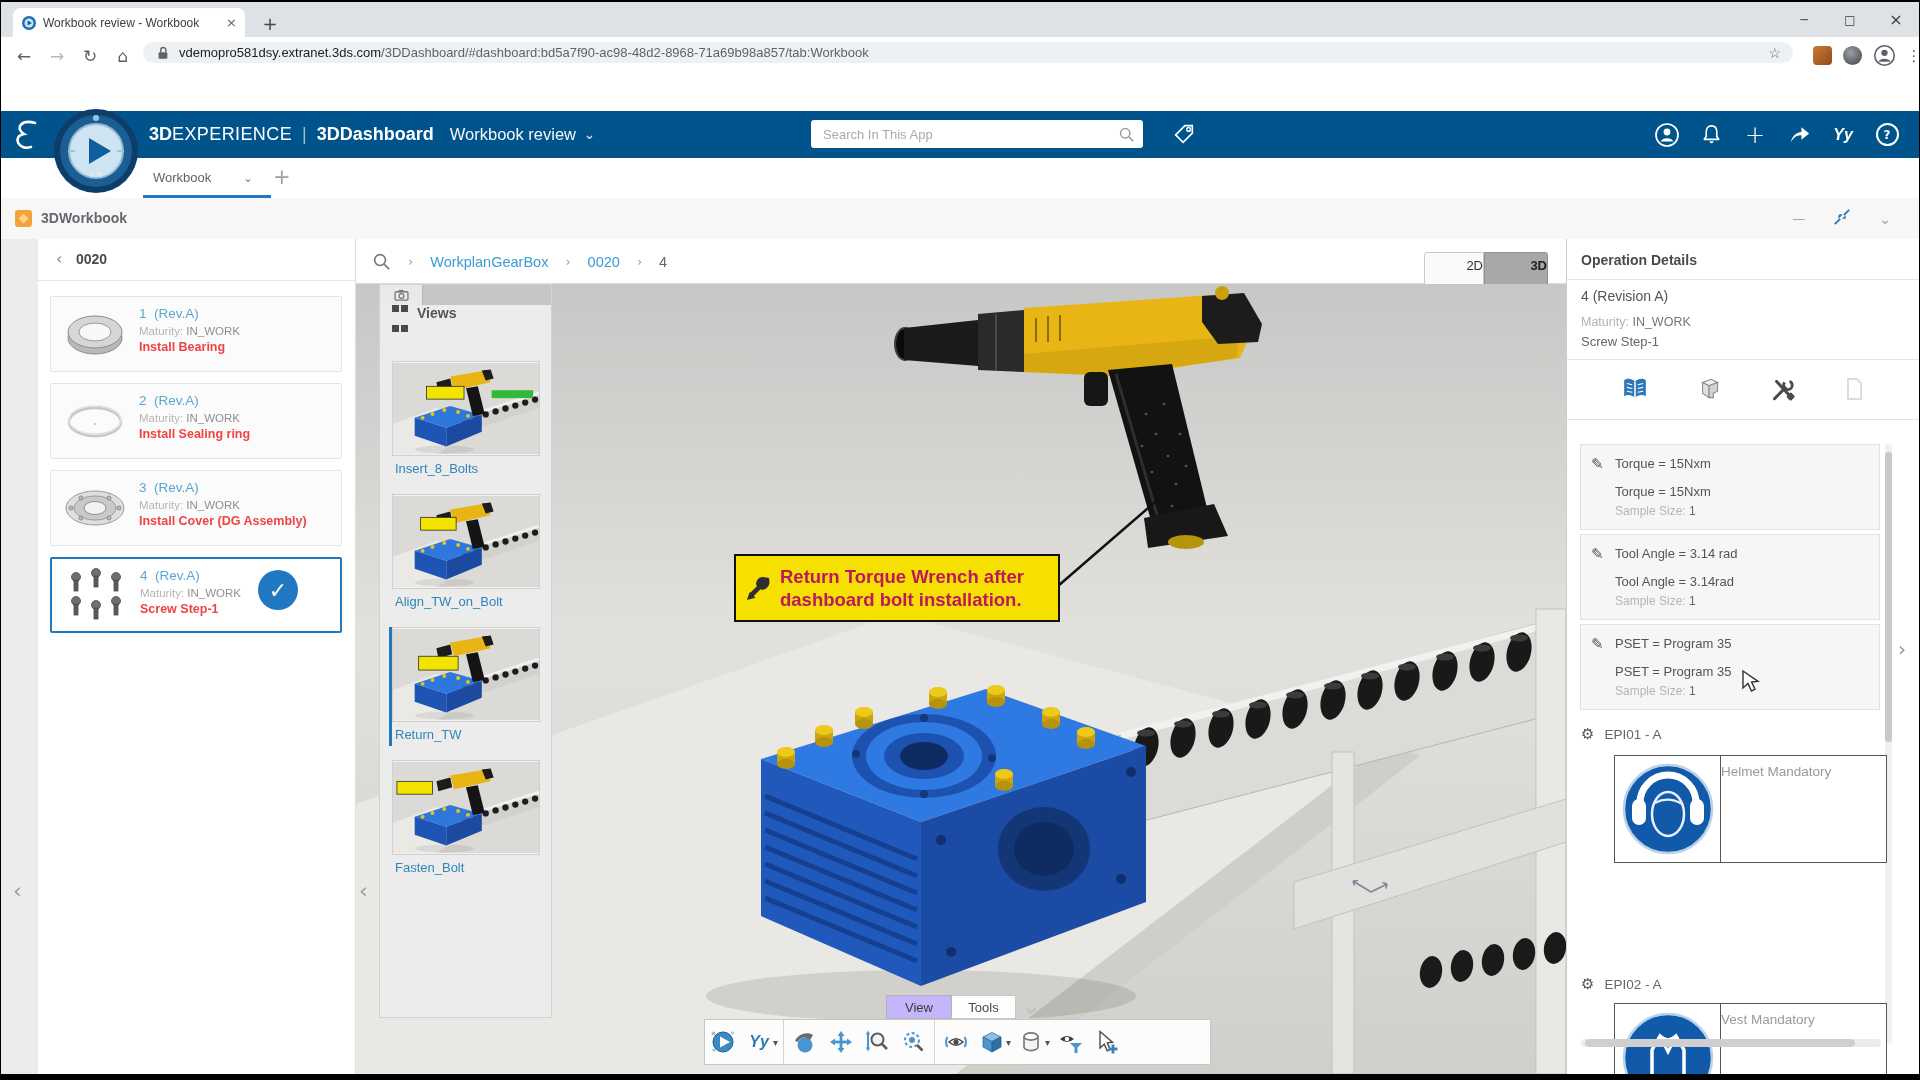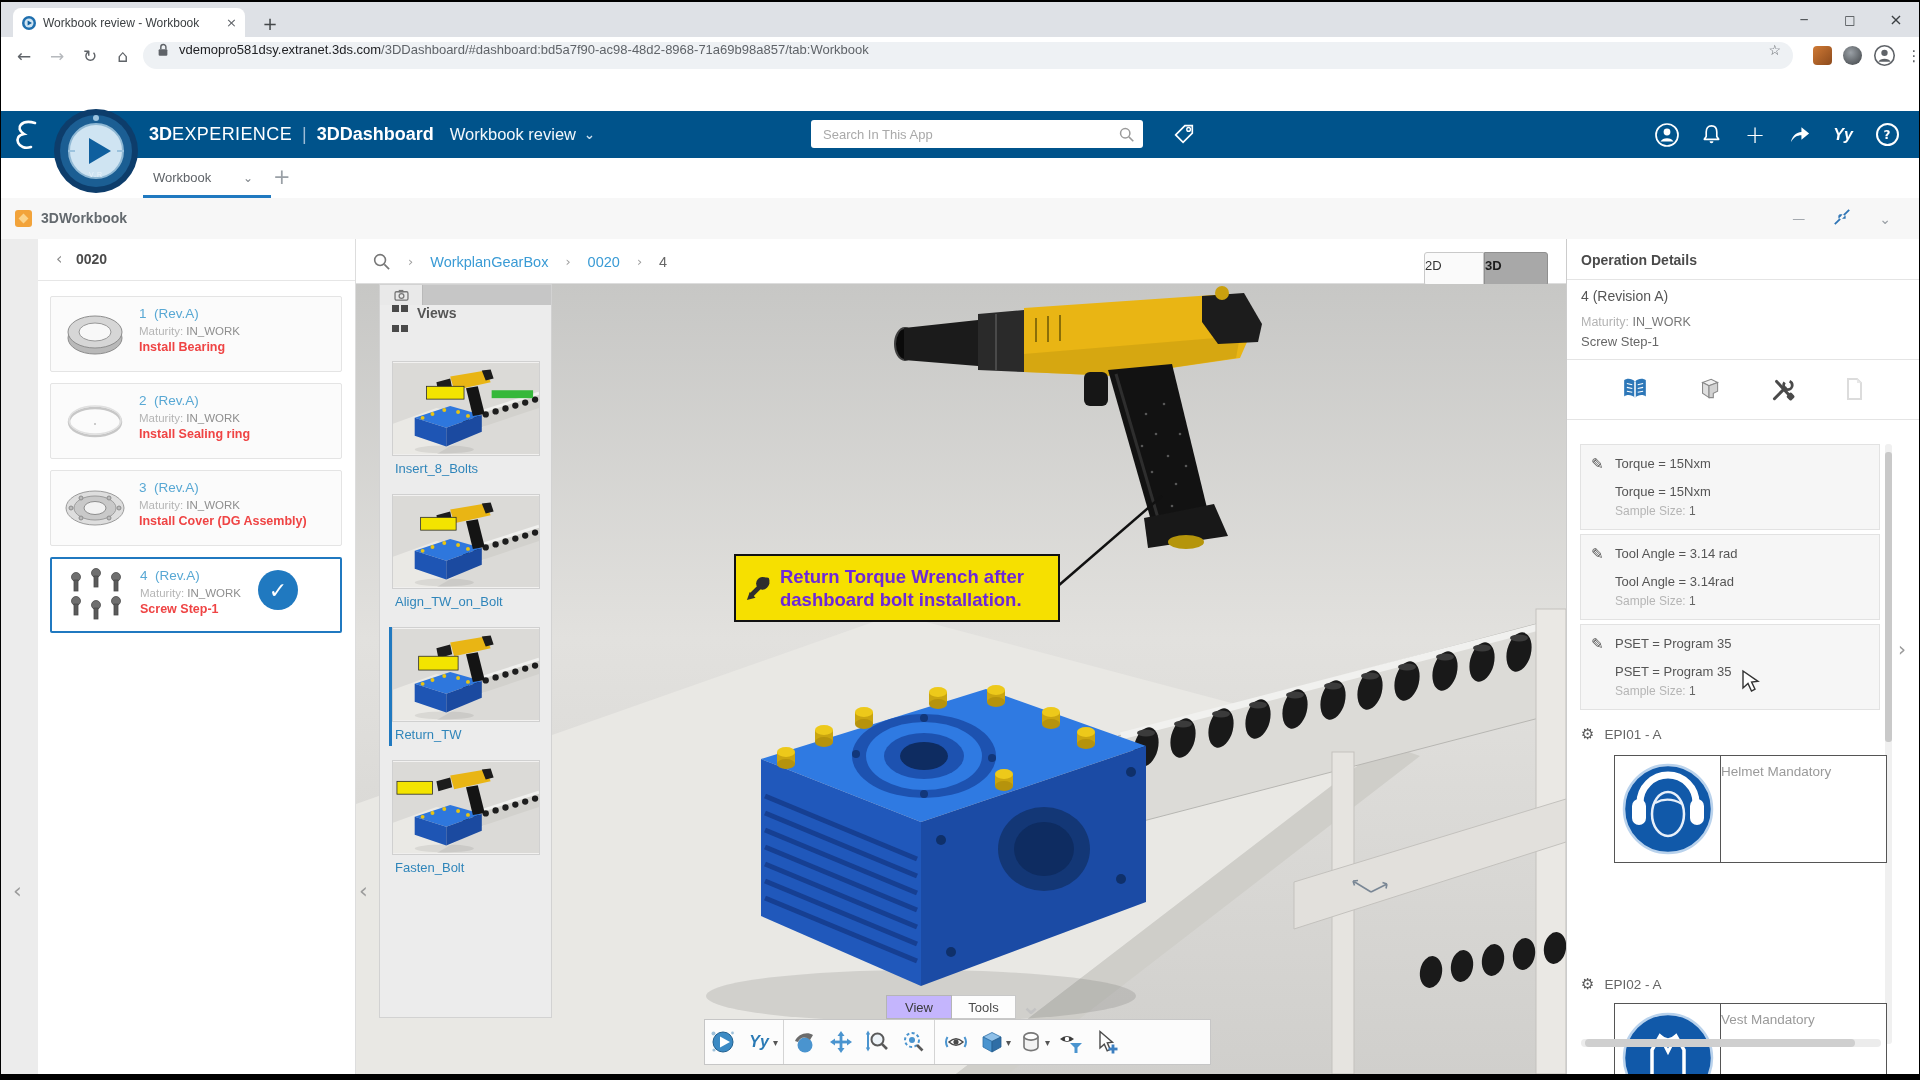--- a/index.html
+++ b/index.html
@@ -12,21 +12,21 @@
   
   .tabstrip{position:absolute;top:0;left:0;width:100%;height:35px;background:#dee1e6}
   .tab{position:absolute;top:6px;left:12px;width:232px;height:29px;background:#fff;border-radius:8px 8px 0 0;display:flex;align-items:center;padding:0 8px;box-sizing:border-box}
   .tab .t{font-size:12px;color:#3c4043;white-space:nowrap;overflow:hidden;text-overflow:ellipsis;flex:1;margin:0 6px}
   .tabx{color:#5f6368;font-size:13px;cursor:pointer}
   .newtab{position:absolute;top:8px;left:256px;width:26px;height:26px;color:#44474a;font-size:18px;border-radius:50%}
   .winctl{position:absolute;top:0;right:0;height:35px;display:flex}
   .winctl span{width:46px;height:35px;display:flex;align-items:center;justify-content:center;color:#3c4043;font-size:12px}
   .urlrow{position:absolute;top:35px;left:0;width:100%;height:37px;background:#fff;border-bottom:1px solid #dadce0}
   .navg{position:absolute;top:0;height:37px;width:30px;display:flex;align-items:center;justify-content:center;color:#5f6368;font-size:17px}
-  .pill{position:absolute;top:5px;left:142px;width:1650px;height:27px;background:#eef1f4;border-radius:14px;display:flex;padding:0 12px;box-sizing:border-box}
+  .pill{position:absolute;top:5px;left:142px;width:1650px;height:21px;background:#eef1f4;border-radius:14px;display:flex;align-items:center;padding:0 12px;box-sizing:border-box}
   .pill .host{font-size:13px;color:#202124;margin-left:8px}
   .pill .path{font-size:13px;color:#5f6368}
   .pill .star{margin-left:auto;color:#5f6368;font-size:14px}
   .extbox{position:absolute;top:9px;width:19px;height:19px;border-radius:4px}
   .avatar{position:absolute;top:7px}
   
   .gapwhite{position:absolute;top:72px;left:0;width:100%;height:37px;background:#fff}
   .appbar{position:absolute;top:109px;left:0;width:100%;height:47px;background:#00538b}
   .brand{position:absolute;left:148px;top:109px;height:47px;display:flex;align-items:center;color:#fff;font-size:18px}
   .brand .b{font-weight:bold}
@@ -71,27 +71,27 @@
   .opmat{font-size:11.5px;color:#b5b5b5;margin-top:4px}
   .opmat b{color:#8f8f8f;font-weight:normal}
   .opname{font-size:12.5px;color:#ef4444;font-weight:bold;margin-top:3px}
   .badge{position:absolute;left:206px;top:11px;width:40px;height:40px;border-radius:50%;background:#2079c0;color:#fff;font-size:22px;display:flex;align-items:center;justify-content:center}
   
   .topbar{position:absolute;left:355px;top:237px;width:1210px;height:45px;background:#fff;border-bottom:1px solid #ddd;box-sizing:border-box}
   .crumbs{position:absolute;left:16px;top:0;height:45px;display:flex;align-items:center;gap:17px}
   .crumb-sep{color:#9e9e9e;font-size:13px}
   .crumb-link{color:#3a9bd5;font-size:14.5px}
   .crumb-cur{color:#666;font-size:14.5px}
-  .tgl{position:absolute;top:13px;height:34px;line-height:25px;text-align:left;font-size:13px;box-sizing:border-box}
+  .tgl{position:absolute;top:13px;height:34px;line-height:25px;text-align:right;font-size:13px;box-sizing:border-box}
   .tgl2d{left:1068px;width:60px;background:#fafafa;border:1px solid #c9c9c9;border-radius:3px 0 0 3px;color:#333}
   .tgl3d{left:1128px;width:64px;background:#a8a8a8;border:1px solid #8f8f8f;border-radius:0 3px 3px 0;color:#1d1d1d;font-weight:bold}
   
   .viewport{position:absolute;left:355px;top:282px;width:1210px;height:790px;overflow:hidden}
   .note{position:absolute;left:378px;top:270px;width:326px;height:68px;background:#f6e000;border:2.5px solid #111;box-sizing:border-box;display:flex;align-items:center;padding:0 8px;z-index:3}
-  .note .txt{font-size:18.5px;font-weight:bold;color:#6d28d9;line-height:1.26;margin-left:6px}
+  .note .txt{font-size:18.5px;font-weight:bold;color:#be185d;line-height:1.26;margin-left:6px}
   .vtabs{position:absolute;left:530px;top:711px;display:flex;z-index:4}
   .vtab{height:24px;line-height:24px;font-size:13px;text-align:center;box-sizing:border-box}
   .vtab.on{width:66px;background:#c4b5fd;border:1px solid #b5b5b5;color:#3a3a3a}
   .vtab.off{width:64px;background:#fdfdfd;border:1px solid #c9c9c9;border-left:0;color:#4a4a4a}
   .vtabchev{position:absolute;left:665px;top:708px;color:#c3c3c3;font-size:24px;font-weight:bold;z-index:4}
   .vtb{position:absolute;left:348px;top:735px;width:507px;height:46px;background:#fcfcfc;border:1px solid #c6c6c6;box-sizing:border-box;display:flex;align-items:center;z-index:4}
   .vtbtn{width:36px;height:40px;display:flex;align-items:center;justify-content:center}
   .vsep{width:1px;height:44px;background:#d4d4d4;margin:0 3px}
   .caret{color:#555;font-size:10px;margin-left:-4px;margin-right:2px}
   

